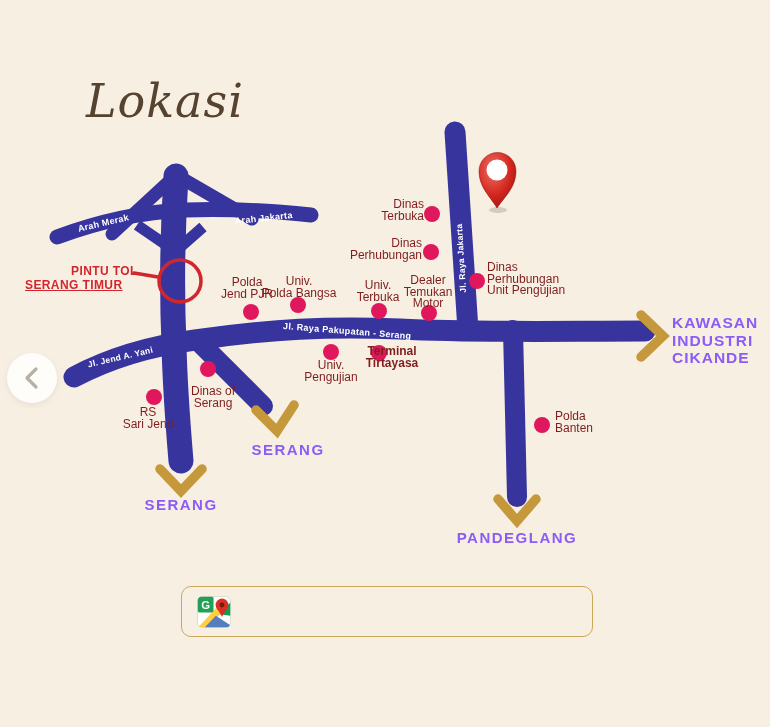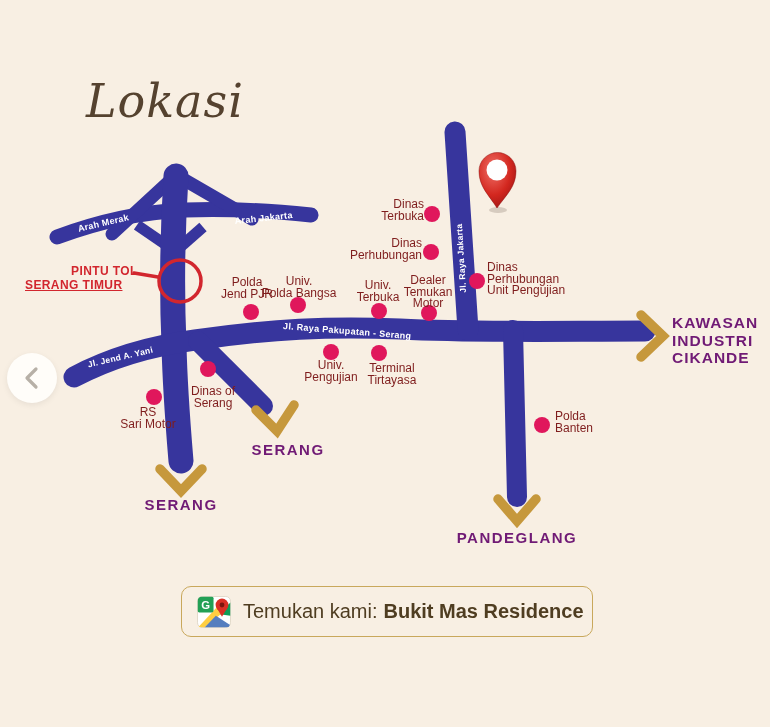--- a/index.html
+++ b/index.html
@@ -32,21 +32,21 @@
   .loc.r{text-align:right;}
   .loc.l{text-align:left;}
   .toll-label{
     position:absolute;left:25px;top:265px;
     font-weight:bold;font-size:12px;line-height:13.5px;
     color:#d2262e;letter-spacing:.4px;white-space:nowrap;
   }
   .toll-label .l1{display:block;margin-left:46px;}
   .toll-label .l2{display:block;text-decoration:underline;}
   .dir{
-    position:absolute;font-weight:bold;color:#701a75;
+    position:absolute;font-weight:bold;color:#8b5cf6;
     font-size:15px;letter-spacing:1.5px;white-space:nowrap;
   }
   .dir.c{transform:translateX(-50%);}
   .dir.multi{font-size:15.5px;line-height:17.5px;letter-spacing:1px;}
   .dir.multi span{display:block;}
   .footer-box{
     position:absolute;left:181px;top:586px;width:412px;height:51px;
     box-sizing:border-box;border:1.5px solid #c9a85c;border-radius:10px;
     display:flex;align-items:center;padding-left:15px;gap:12px;
   }
@@ -165,31 +165,31 @@
   </div>
   <div class="loc c" style="left:428px;top:275px;">
     <span>Dealer</span>
     <span>Temukan</span>
     <span>Motor</span>
   </div>
   <div class="loc c" style="left:331px;top:360px;">
     <span>Univ.</span>
     <span>Pengujian</span>
   </div>
-  <div class="loc c" style="left:392px;top:363px;">
+  <div class="loc c" style="left:392px;top:346px;font-weight:bold;">
     <span>Terminal</span>
     <span>Tirtayasa</span>
   </div>
   <div class="loc c" style="left:213px;top:386px;">
     <span>Dinas of</span>
     <span>Serang</span>
   </div>
   <div class="loc c" style="left:148px;top:407px;">
     <span>RS</span>
-    <span>Sari Motor</span>
+    <span>Sari Jend</span>
   </div>
   <div class="loc l" style="left:555px;top:411px;">
     <span>Polda</span>
     <span>Banten</span>
   </div>
 
   <div class="dir c" style="left:181px;top:496px;">SERANG</div>
   <div class="dir c" style="left:288px;top:441px;">SERANG</div>
   <div class="dir c" style="left:517px;top:529px;">PANDEGLANG</div>
   <div class="dir multi" style="left:672px;top:314px;">
@@ -208,18 +208,15 @@
         <polygon points="22,19 35.5,7 35.5,21" fill="#0f9d58"></polygon>
         <polygon points="1,33.5 22,11 28,17 8,33.5" fill="#ffce42"></polygon>
         <polygon points="8,33.5 20,21 35.5,31 35.5,33.5" fill="#557ebf"></polygon>
         <rect x="0.5" y="0.5" width="17" height="17" rx="2" fill="#23a055"></rect>
         <text x="9" y="13.5" text-anchor="middle" font-size="12" font-weight="bold" font-family="Liberation Sans, sans-serif" fill="#ffffff">G</text>
         <path d="M20.5 12 L32.5 12 L26.5 22 Z" fill="#d93025"></path>
         <circle cx="26.5" cy="9.5" r="6.8" fill="#d93025"></circle>
         <circle cx="26.5" cy="9.5" r="2.6" fill="#7c150f"></circle>
       </g>
     </svg>
-    <div class="footer-text">
-      <span class="prefix">Temukan kami:</span><span class="name">Bukit Mas Residence</span>
-    </div>
   </div>
 
 </div>
 
 </body></html>

